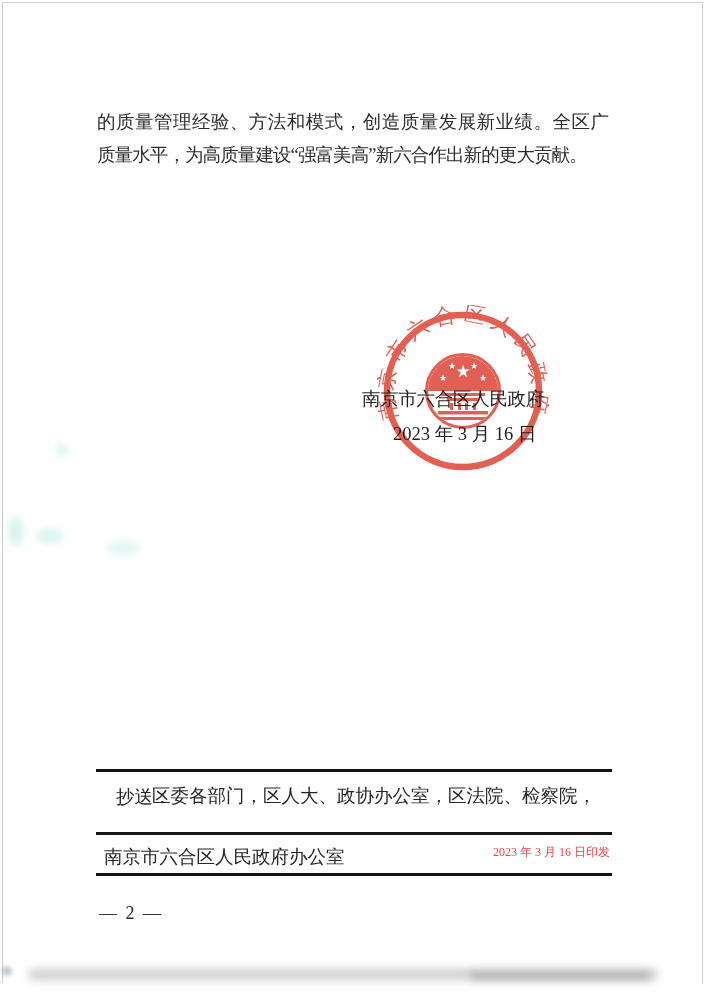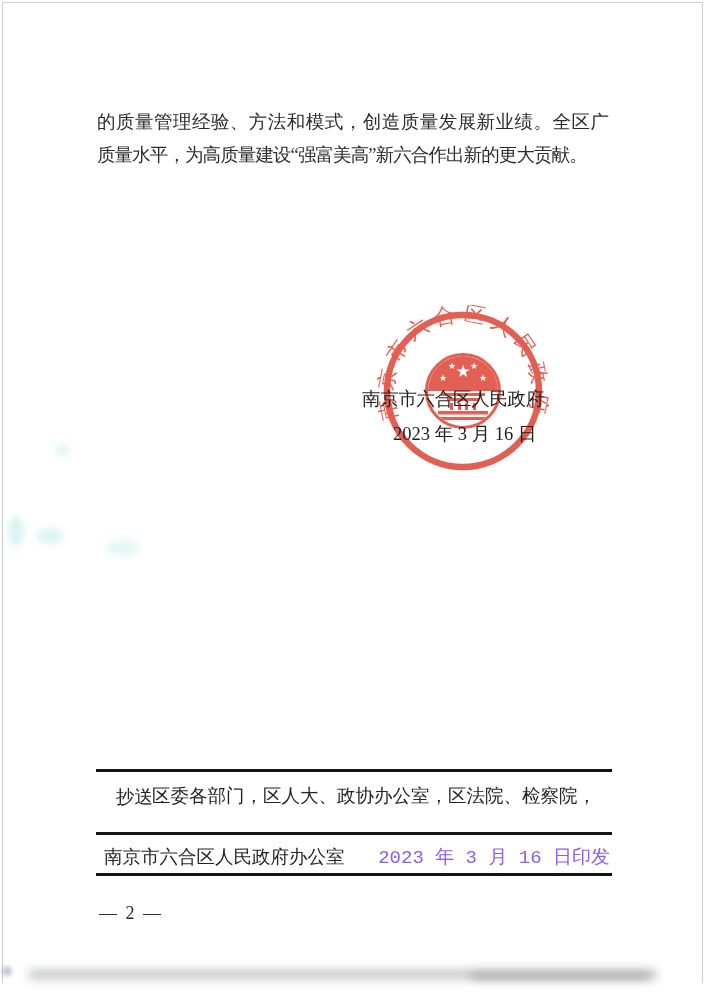--- a/index.html
+++ b/index.html
@@ -48,21 +48,21 @@
     position:absolute;left:152px;top:784px;width:470px;
     font-size:18.5px;line-height:25.5px;color:#242424;
   }
   .cc-lines div{white-space:nowrap;}
   .print-office{
     position:absolute;left:104px;top:844px;
     font-size:18.5px;color:#242424;white-space:nowrap;text-align:center;
   }
   .print-date{
     position:absolute;right:96px;top:844px;
-    font-size:19px;color:#8b5cf6;white-space:nowrap;font-family:Liberation Mono, monospace;
+    font-size:12px;color:#ef4444;white-space:nowrap;
   }
   .page-num{
     position:absolute;left:99px;top:903px;
     font-size:18px;letter-spacing:2px;color:#2b2b2b;white-space:nowrap;
   }
   
   .artifact{position:absolute;pointer-events:none;}
   .smudge-cyan1{left:55px;top:444px;width:14px;height:12px;background:rgba(150,225,218,.30);filter:blur(3px);border-radius:50%;}
   .smudge-cyan2{left:8px;top:516px;width:16px;height:30px;background:rgba(140,220,214,.32);filter:blur(3px);border-radius:50%;}
   .smudge-cyan3{left:36px;top:528px;width:28px;height:16px;background:rgba(145,222,216,.30);filter:blur(3px);border-radius:50%;}

